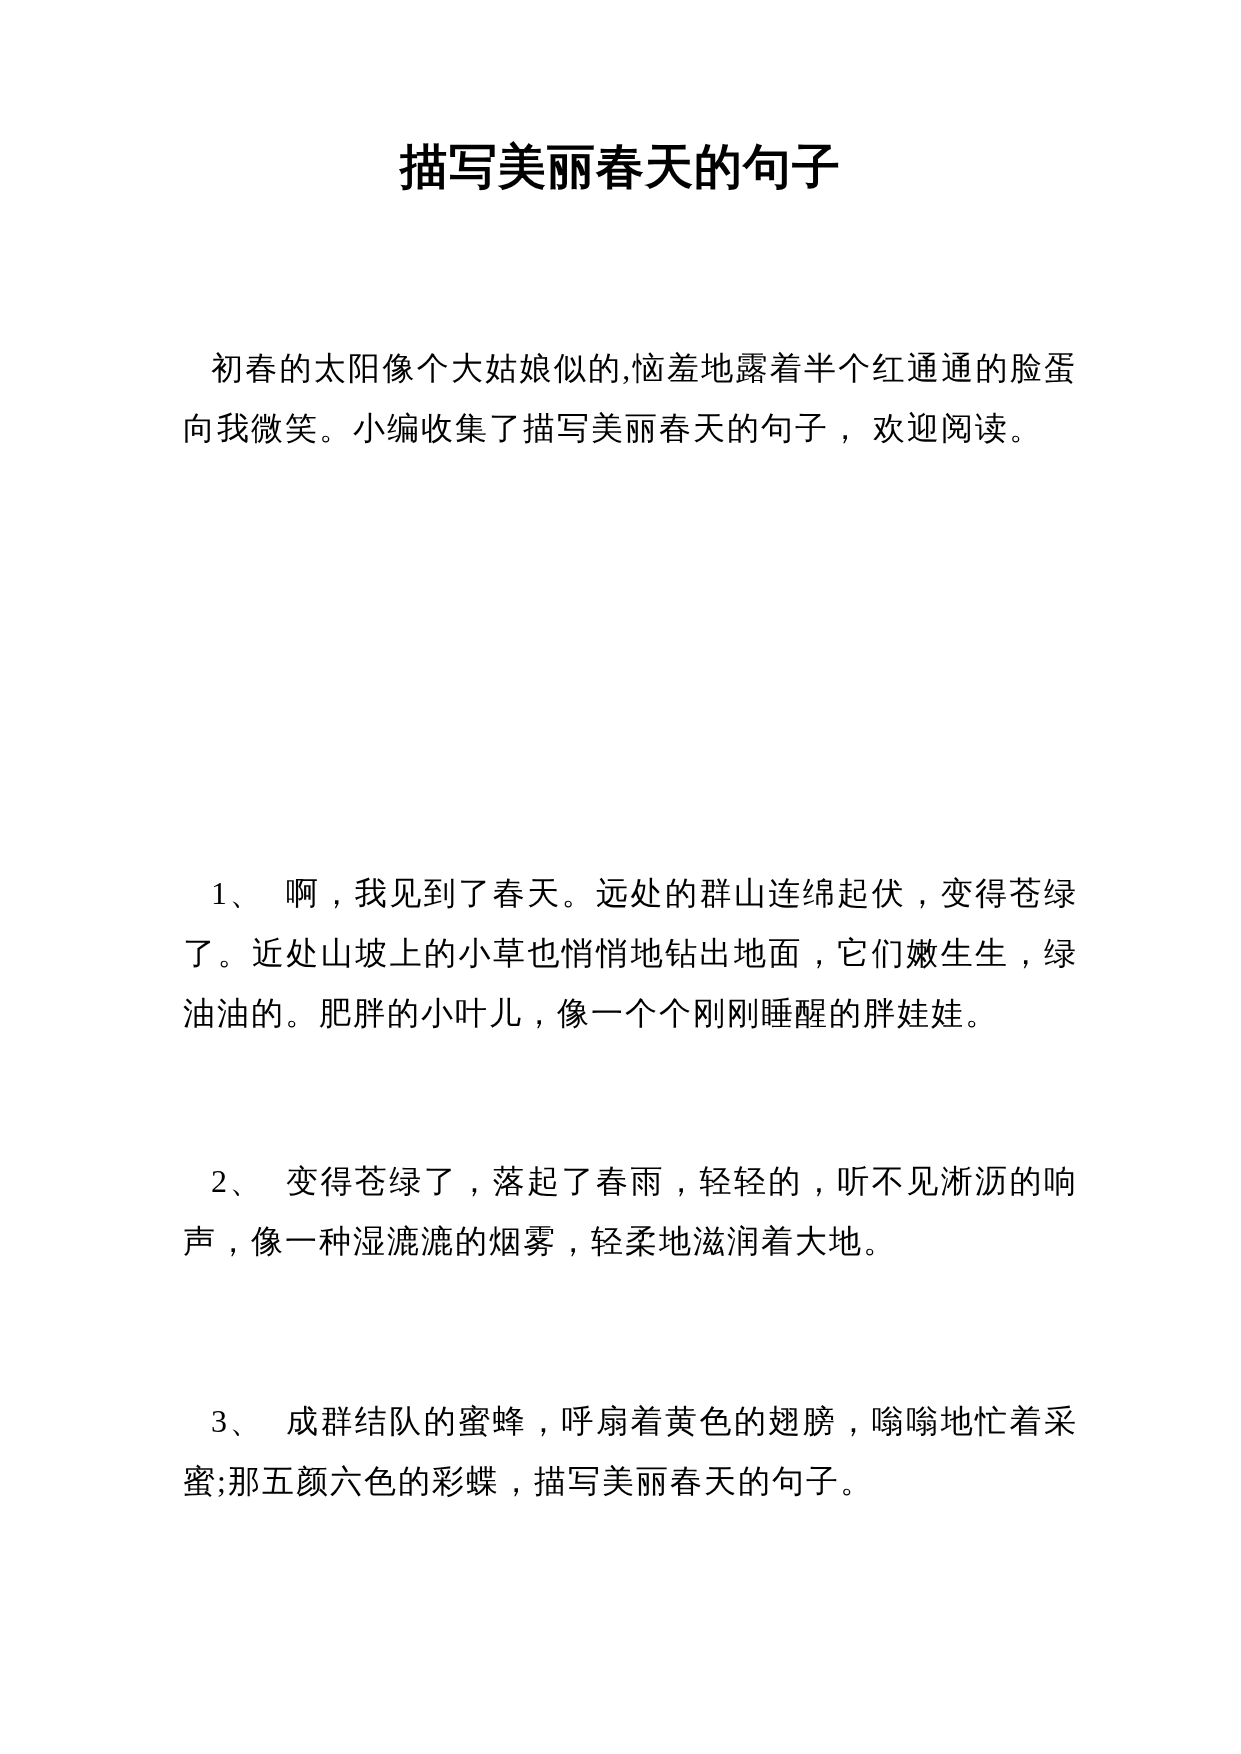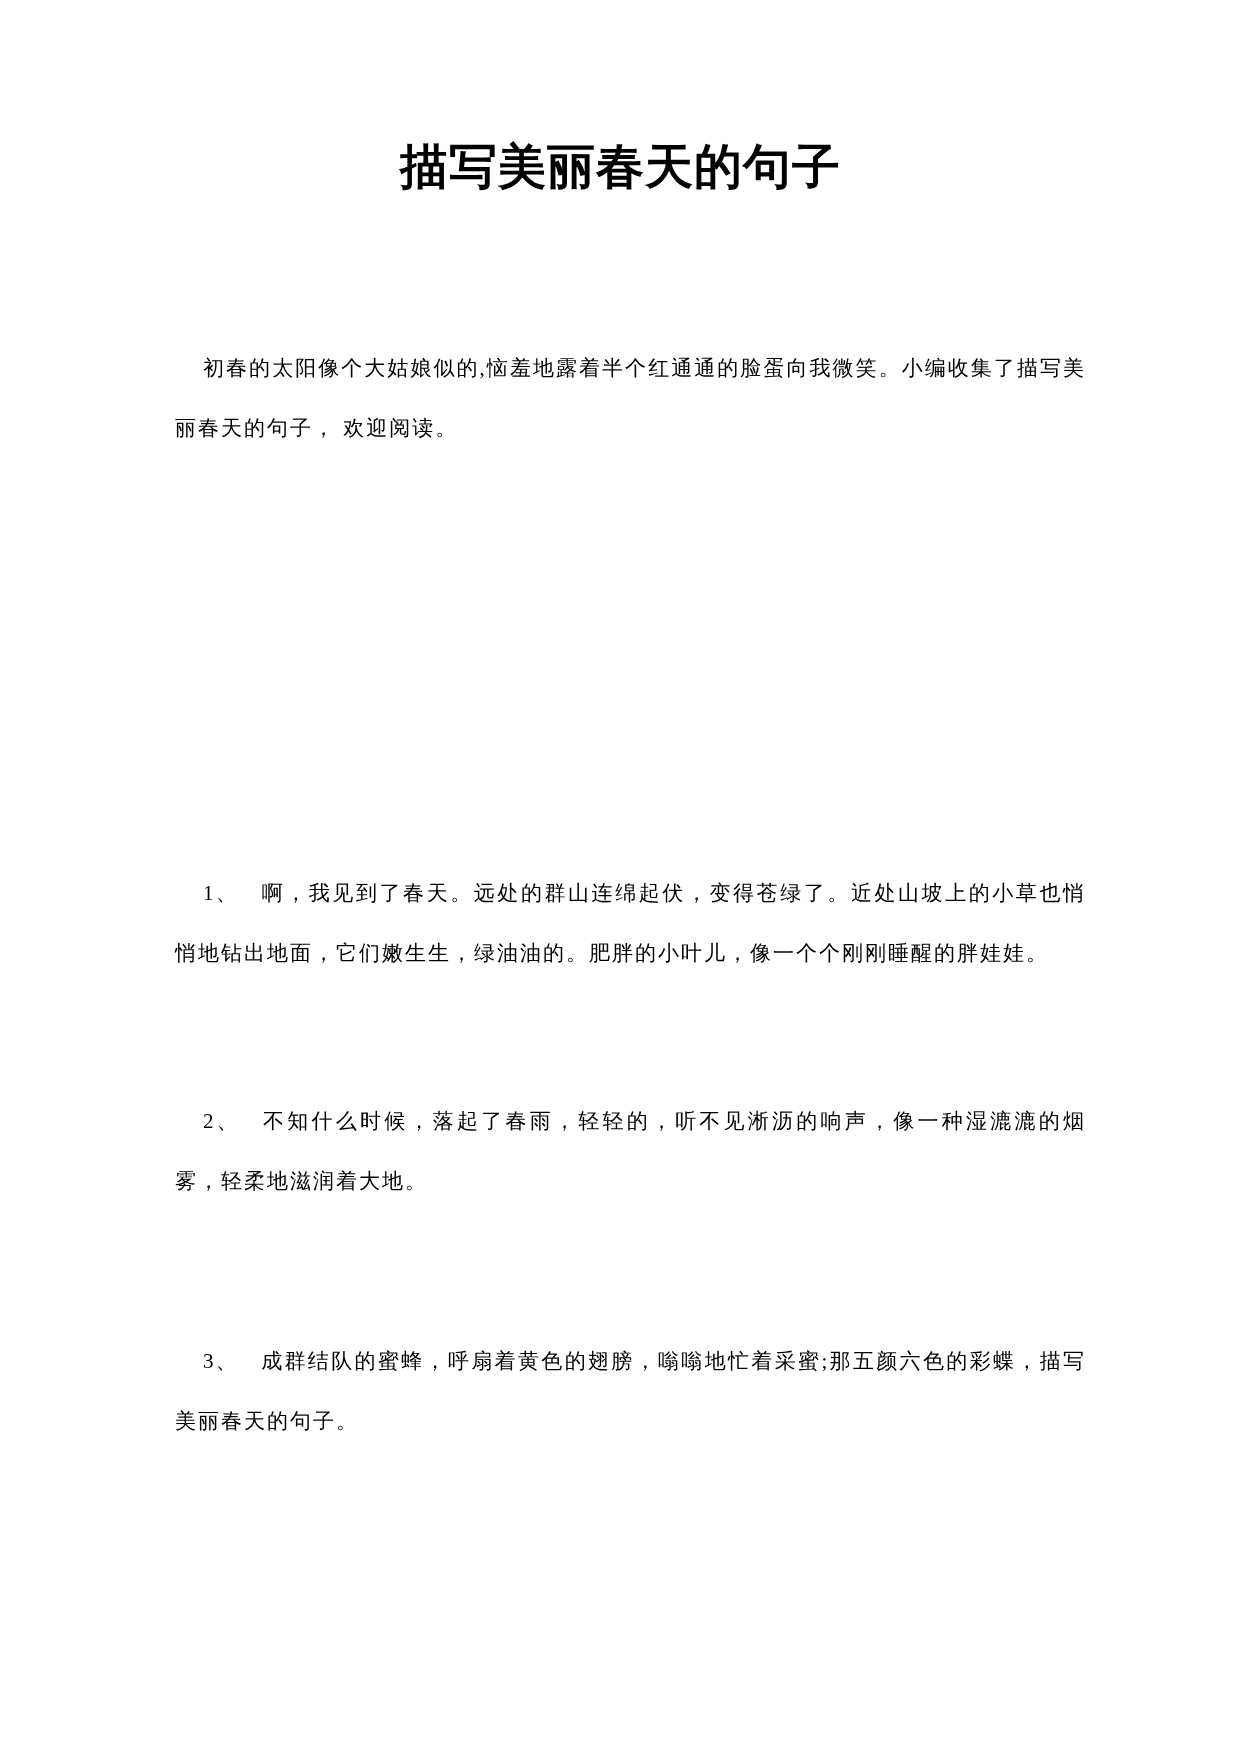--- a/index.html
+++ b/index.html
@@ -23,22 +23,22 @@
     font-size: 48px;
     line-height: 58px;
     font-weight: bold;
     letter-spacing: 1px;
   }
   .content {
     width: 925px;
     margin-left: 168px;
   }
   .para {
-    margin: 7px;
-    font-size: 21px;
+    margin: 15px;
+    font-size: 32px;
     line-height: 60px;
     letter-spacing: 2px;
     text-align: justify;
     text-indent: 28px;
   }
   .intro {
     margin-top: 142px;
   }
   .item-1 { margin-top: 405px; }
   .item-2 { margin-top: 108px; }
@@ -51,17 +51,17 @@
 <body>
 
 <div class="page">
   <h1 class="title">描写美丽春天的句子</h1>
 
   <div class="content">
     <p class="para intro">初春的太阳像个大姑娘似的,恼羞地露着半个红通通的脸蛋向我微笑。小编收集了描写美丽春天的句子， 欢迎阅读。</p>
 
     <p class="para item item-1"><span class="num">1、</span><span>啊，我见到了春天。远处的群山连绵起伏，变得苍绿了。近处山坡上的小草也悄悄地钻出地面，它们嫩生生，绿油油的。肥胖的小叶儿，像一个个刚刚睡醒的胖娃娃。</span></p>
 
-    <p class="para item item-2"><span class="num">2、</span><span>不知什么时候，落起了春雨，轻轻的，听不见淅沥的响声，像一种湿漉漉的烟雾，轻柔地滋润着大地。</span></p>
+    <p class="para item item-2"><span class="num">2、</span><span>变得苍绿了，落起了春雨，轻轻的，听不见淅沥的响声，像一种湿漉漉的烟雾，轻柔地滋润着大地。</span></p>
 
     <p class="para item item-3"><span class="num">3、</span><span>成群结队的蜜蜂，呼扇着黄色的翅膀，嗡嗡地忙着采蜜;那五颜六色的彩蝶，描写美丽春天的句子。</span></p>
   </div>
 </div>
 
 </body></html>

